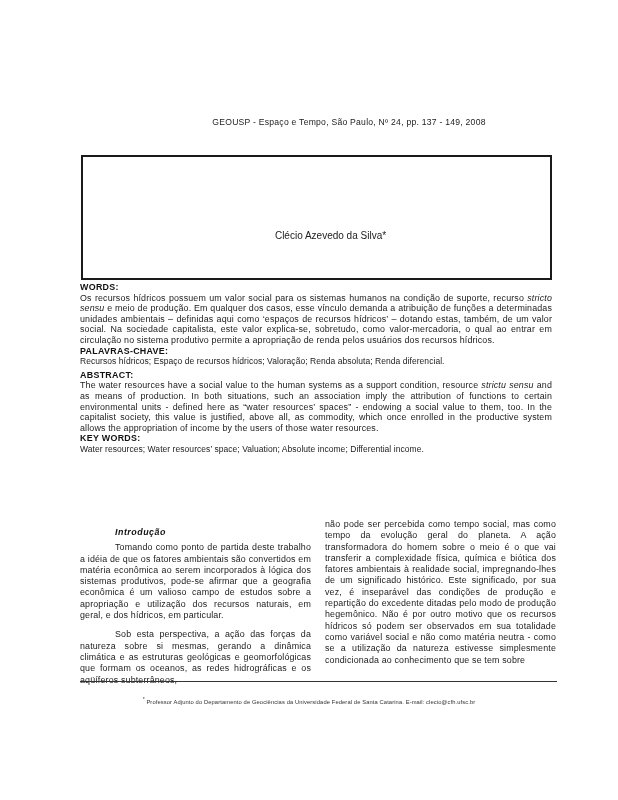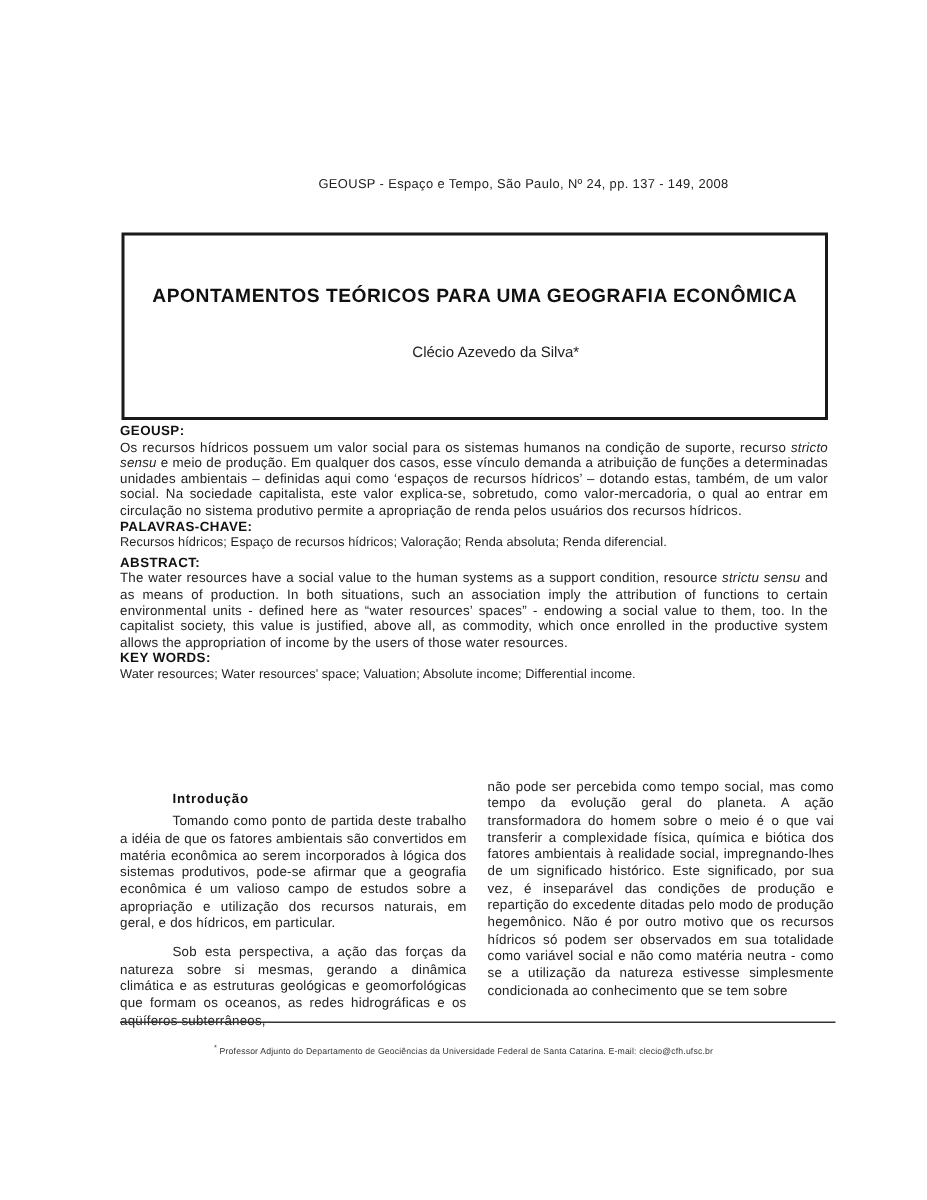--- a/index.html
+++ b/index.html
@@ -32,21 +32,21 @@
     .abstracts .heading { font-weight: bold; letter-spacing: 0.3px; color: #111; }
     .abstracts .para { text-align: justify; text-align-last: left; letter-spacing: 0.15px; }
     .abstracts .keywords { font-size: 8.5px; letter-spacing: 0.05px; margin-bottom: 3px; }
     .col {
       position: absolute; top: 511px; width: 231px;
       font-size: 8.9px; line-height: 11.3px; color: #222;
       text-align: justify; letter-spacing: 0.15px; margin-top: 16px;
     }
     .col.left { left: 80px; }
     .col.right { left: 325px; top: 503px; }
-    .section-title { font-weight: bold; margin-left: 35px; margin-bottom: 4px; letter-spacing: 0.5px; color: #111; }
+    .section-title { font-weight: bold; margin-left: 35px; margin-bottom: 4px; letter-spacing: 0.5px; color: #111; font-style: italic; }
     .col p { margin: 0; text-indent: 35px; }
     .col p + p { margin-top: 8px; }
     .col.right p { text-indent: 0; }
     .footnote-rule {
       position: absolute; left: 80px; top: 681px; width: 477px; height: 0;
       border-top: 1.5px solid #333;
     }
     .footnote {
       position: absolute; top: 696px; left: 0; width: 618px; text-align: center;
       font-size: 5.8px; color: #333; letter-spacing: 0.1px;
@@ -54,27 +54,26 @@
     .footnote sup { font-size: 5px; }
     i { font-style: italic; }
   </style>
 </head>
 <body>
 
 <div class="journal-header">GEOUSP - Espaço e Tempo, São Paulo, Nº 24, pp. 137 - 149, 2008</div>
 
 <div class="title-box">
   <div class="title">
-    <div>APONTAMENTOS TEÓRICOS PARA UMA GEOGRAFIA ECONÔMICA</div>
   </div>
   <div class="author">Clécio Azevedo da Silva*</div>
 </div>
 
 <div class="abstracts">
-  <div class="heading">GEOUSP:</div>
+  <div class="heading">WORDS:</div>
   <div class="para"><span>Os recursos hídricos possuem um valor social para os sistemas humanos na condição de suporte, recurso </span><i>stricto sensu</i><span> e meio de produção. Em qualquer dos casos, esse vínculo demanda a atribuição de funções a determinadas unidades ambientais – definidas aqui como ‘espaços de recursos hídricos’ – dotando estas, também, de um valor social.  Na sociedade capitalista, este valor explica-se, sobretudo, como valor-mercadoria, o qual ao entrar em circulação no sistema produtivo permite a apropriação de renda pelos usuários dos recursos hídricos.</span></div>
   <div class="heading">PALAVRAS-CHAVE:</div>
   <div class="keywords">Recursos hídricos; Espaço de recursos hídricos; Valoração; Renda absoluta; Renda diferencial.</div>
   <div class="heading">ABSTRACT:</div>
   <div class="para"><span>The water resources have a social value to the human systems as a support condition, resource </span><i>strictu sensu</i><span> and as means of production. In both situations, such an association imply the attribution of functions to certain environmental units - defined here as “water resources’ spaces” - endowing a social value to them, too.  In the capitalist society, this value is justified, above all, as commodity, which once enrolled in the productive system allows the appropriation of income by the users of those water resources.</span></div>
   <div class="heading">KEY WORDS:</div>
   <div class="keywords">Water resources; Water resources’ space; Valuation; Absolute income; Differential income.</div>
 </div>
 
 <div class="col left">

